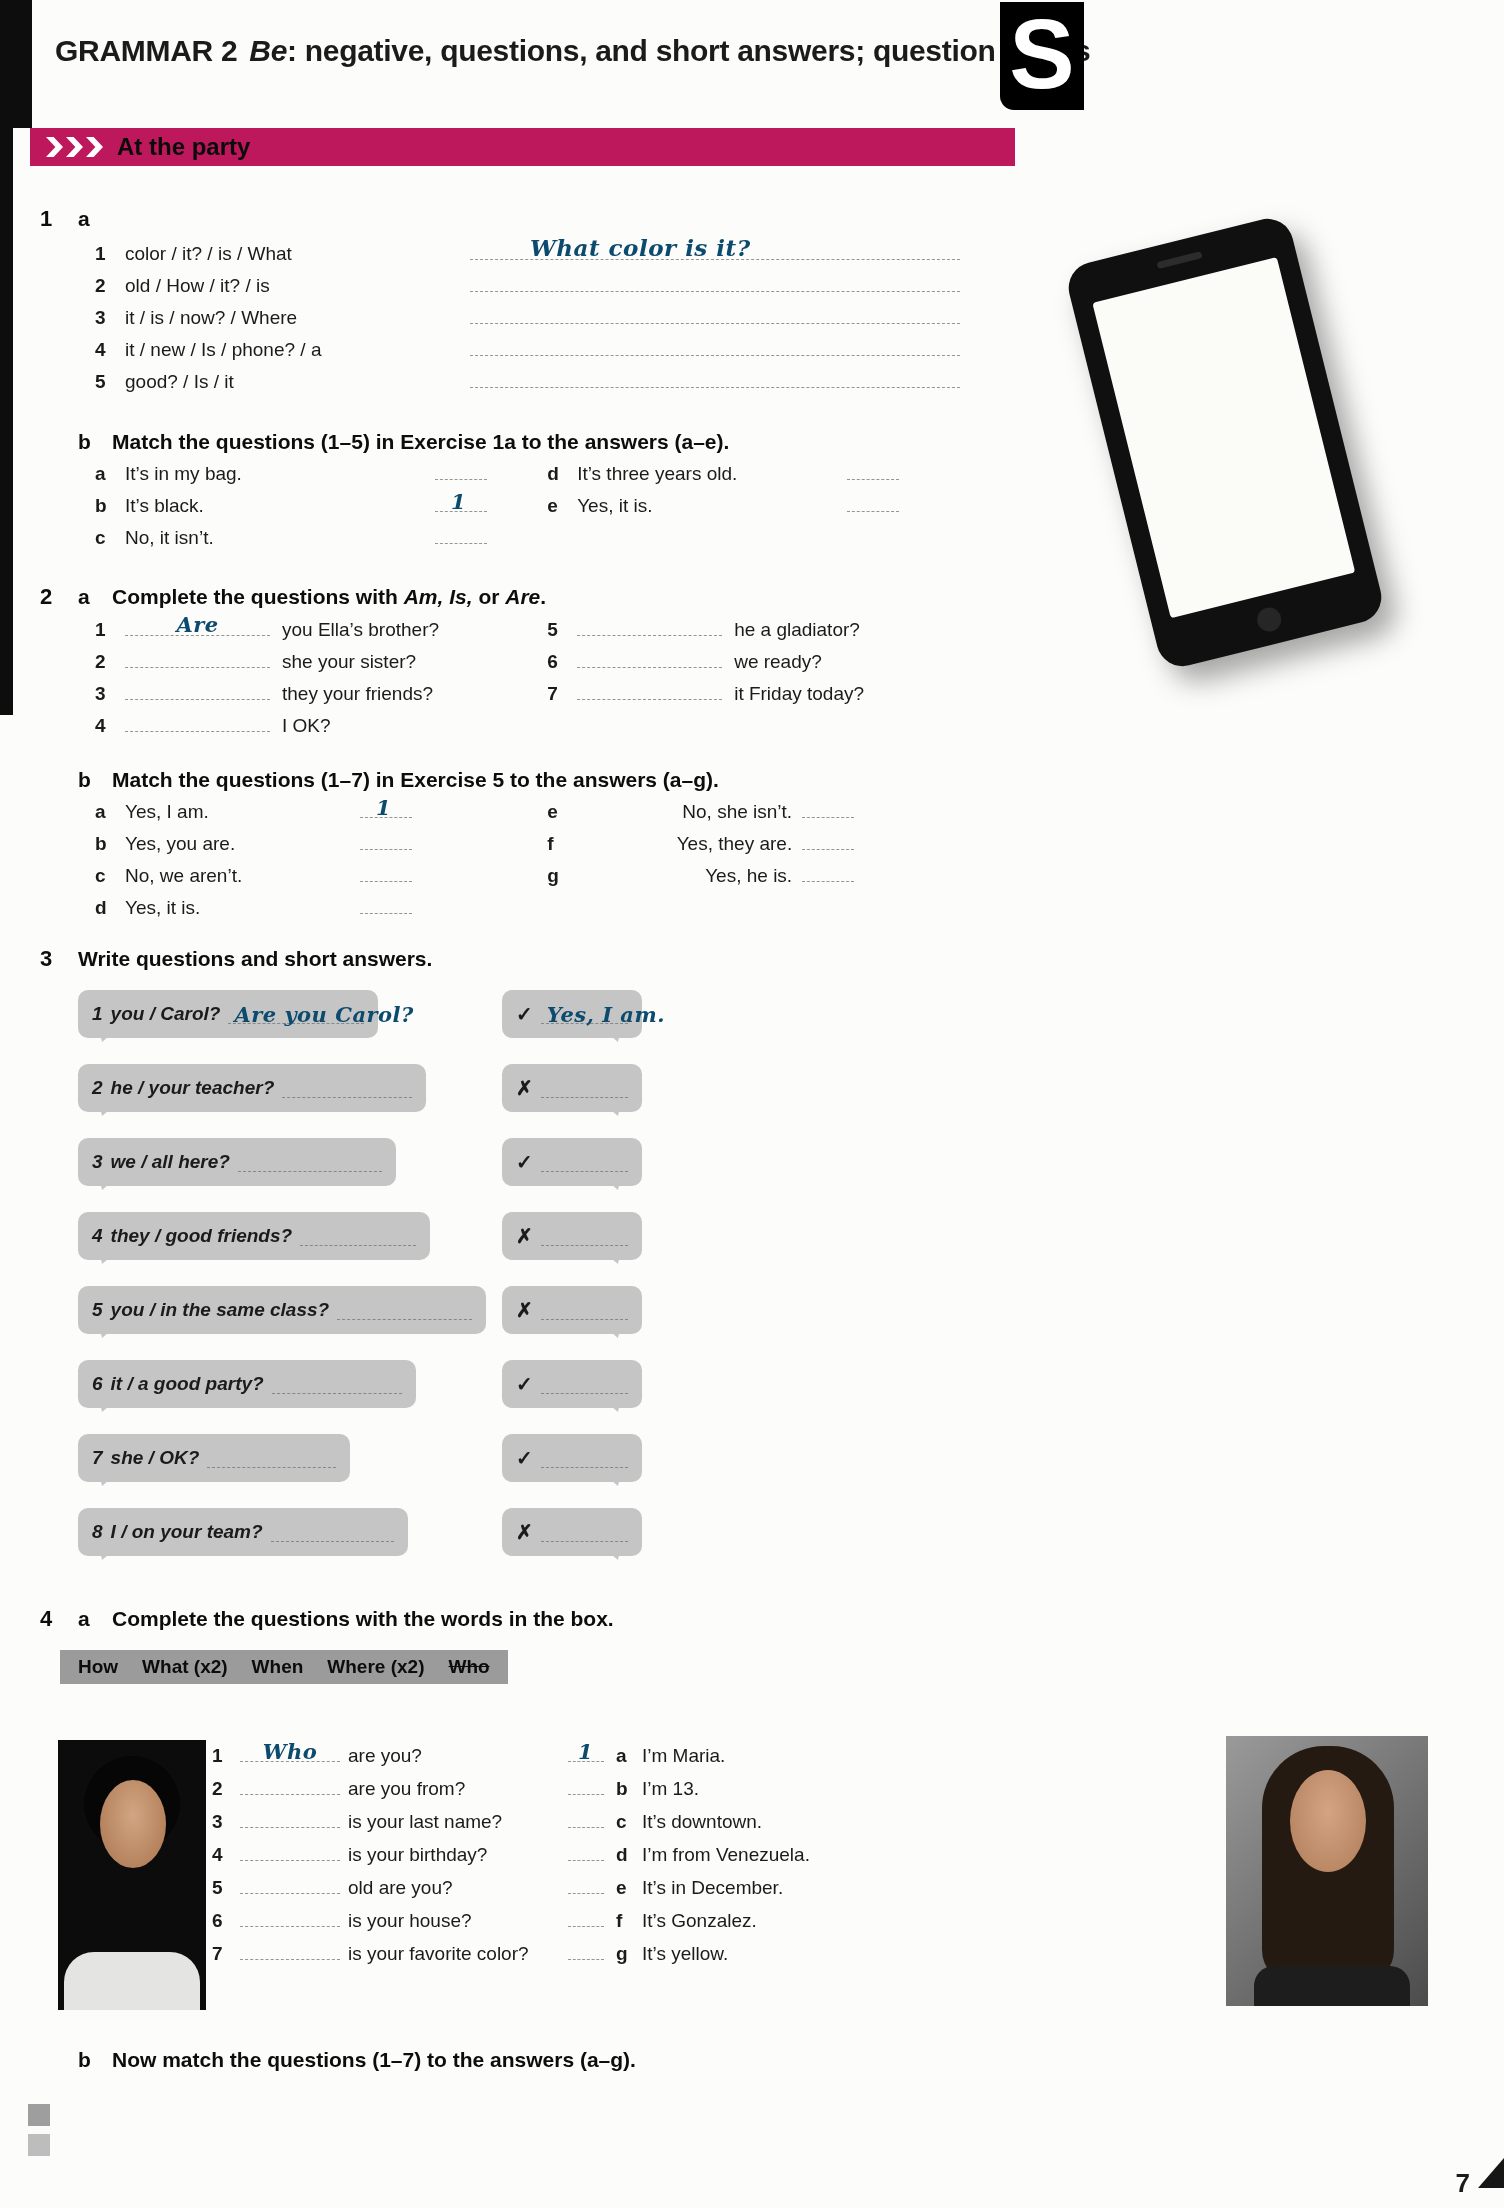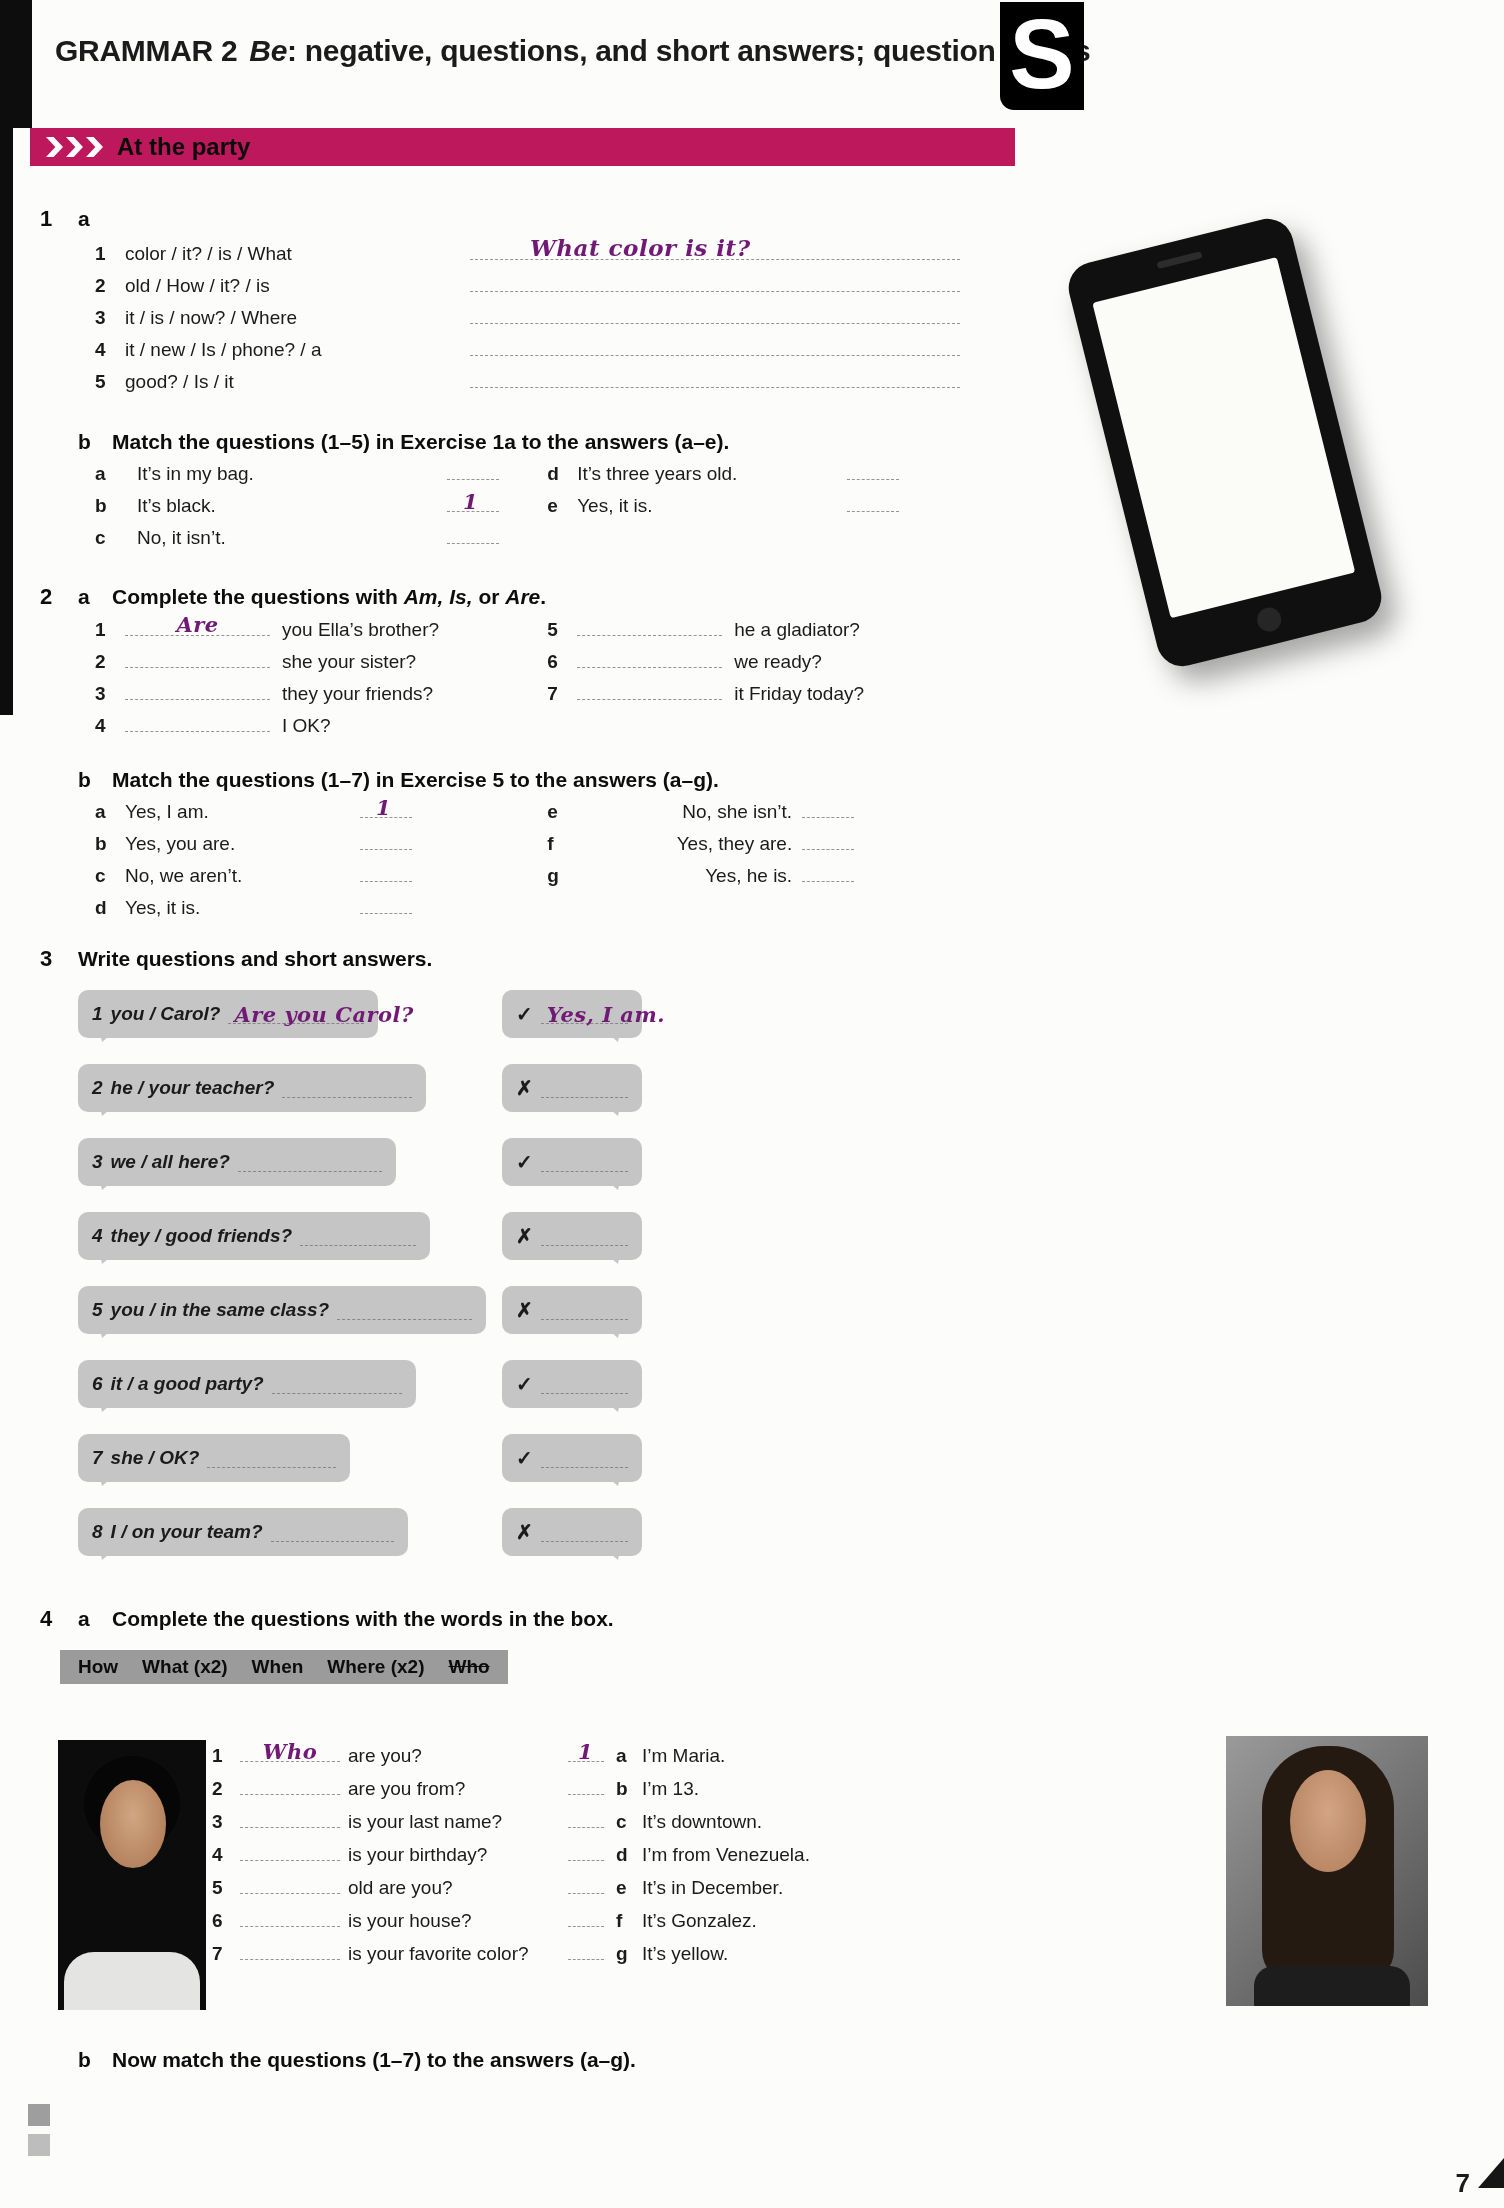--- a/index.html
+++ b/index.html
@@ -29,33 +29,33 @@
   .sec { position:absolute; left:40px; width:920px; }
   .ex-head { display:flex; align-items:baseline; font-weight:bold; font-size:21px; color:#0d0d0d; }
   .ex-num { width:38px; font-size:22px; }
   .ex-letter { width:34px; }
   .it { font-style:italic; }
   .rows { margin-left:55px; margin-top:8px; }
   .row { display:flex; align-items:baseline; height:32px; font-size:19px; }
   .item-num, .item-letter { width:30px; font-weight:bold; }
 
   .dash { border-bottom:1.6px dashed #959595; position:relative; height:20px; display:inline-block; }
-  .hand { font-family:"DejaVu Serif", serif; font-style:italic; font-weight:bold; font-size:21px; letter-spacing:0.5px; color:#701a75; white-space:nowrap; }
+  .hand { font-family:"DejaVu Serif", serif; font-style:italic; font-weight:bold; font-size:21px; letter-spacing:0.5px; color:#0c4a6e; white-space:nowrap; }
 
   
   .unscramble .item-prompt { width:345px; }
   .unscramble .answer-line { flex:1; }
   .unscramble .answer-line .hand { position:absolute; left:60px; bottom:-2px; font-size:23px; }
 
   
   .two-col { display:flex; margin-left:55px; margin-top:6px; }
   .m-text { }
   .m-slot { width:52px; margin-left:10px; }
   .m-slot .hand { position:absolute; left:16px; bottom:-3px; }
-  .c1b-l { width:460px; } .c1b-l .m-text { width:300px;margin-left:12px; }
+  .c1b-l { width:460px; } .c1b-l .m-text { width:300px; }
   .c1b-r { width:420px; } .c1b-r .m-text { width:260px; }
   .c2b-l { width:460px; } .c2b-l .m-text { width:225px; }
   .c2b-r { width:420px; } .c2b-r .m-text { width:215px;text-align:right; }
 
   
   .cfill-l { width:460px; } .cfill-r { width:420px; }
   .fill-line { width:145px; margin-right:12px; }
   .fill-line .hand { position:absolute; left:0; right:0; bottom:-2px; text-align:center; }
 
   

